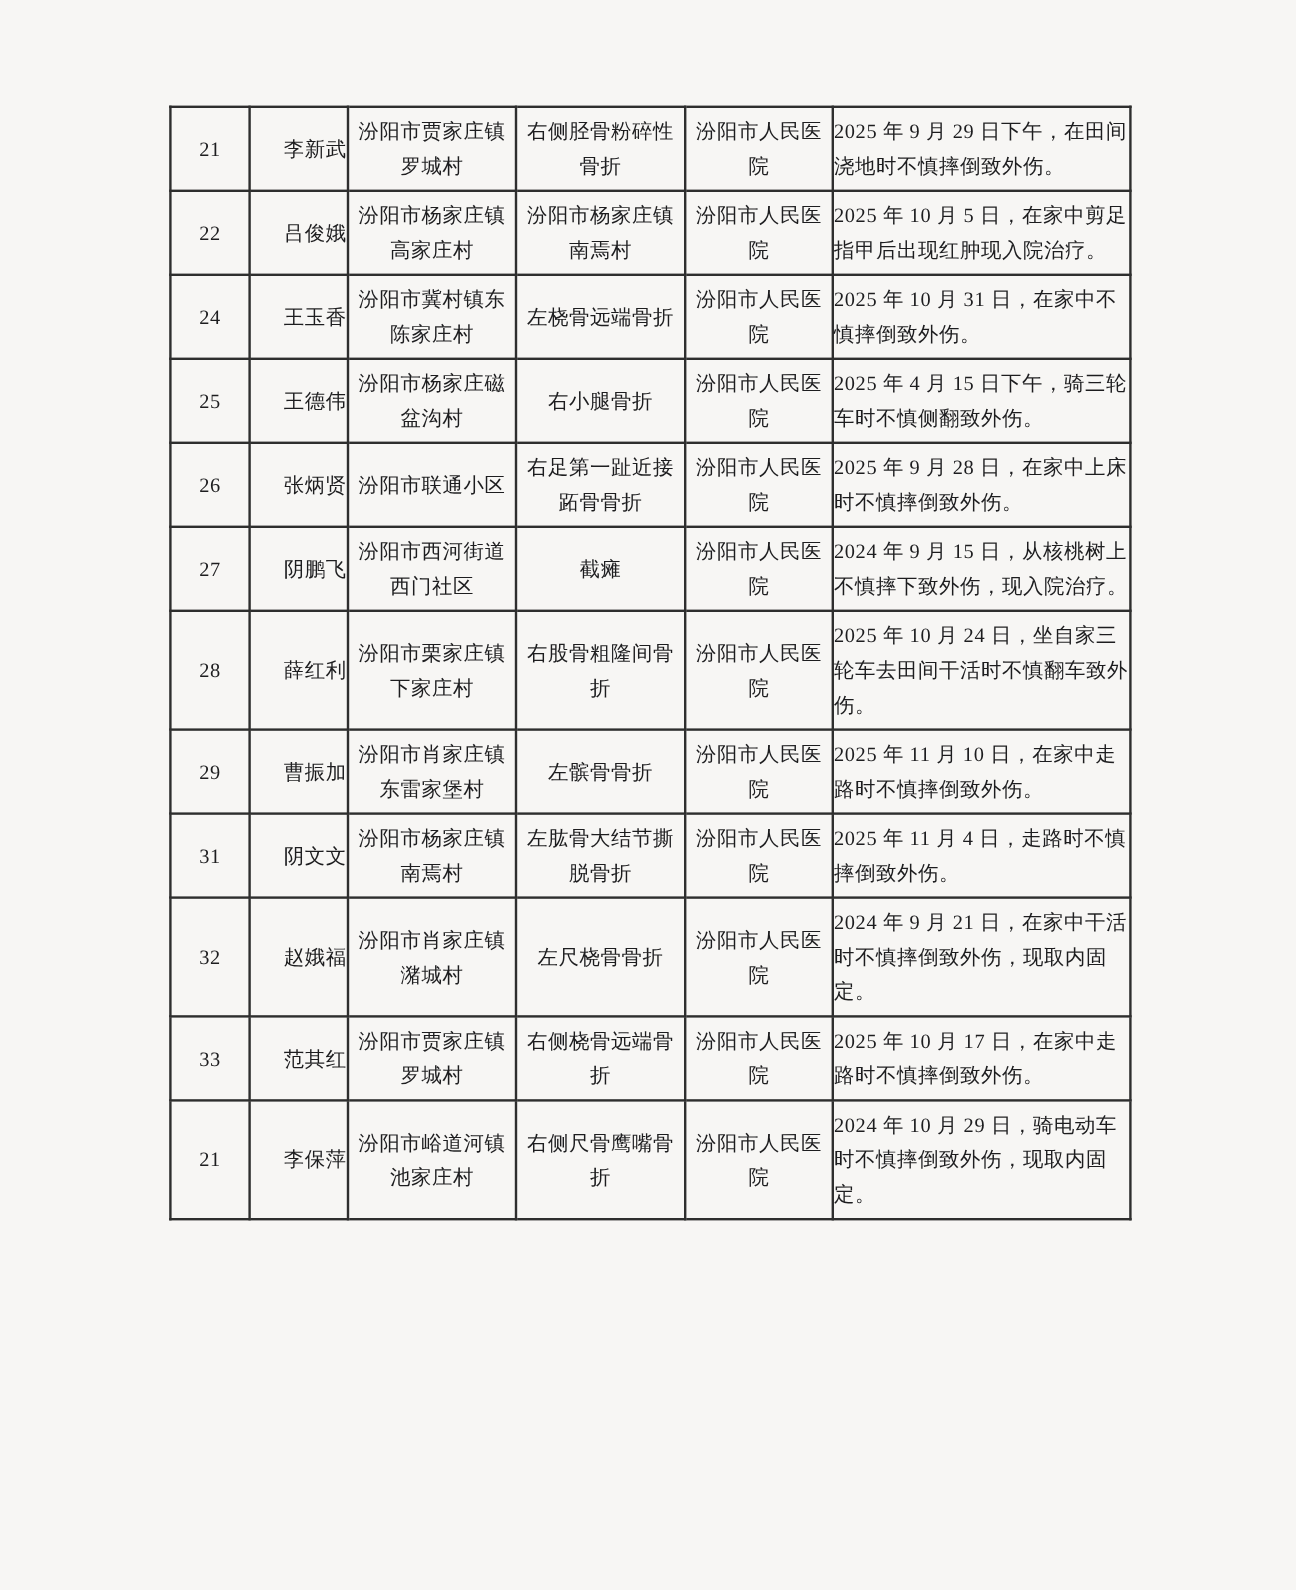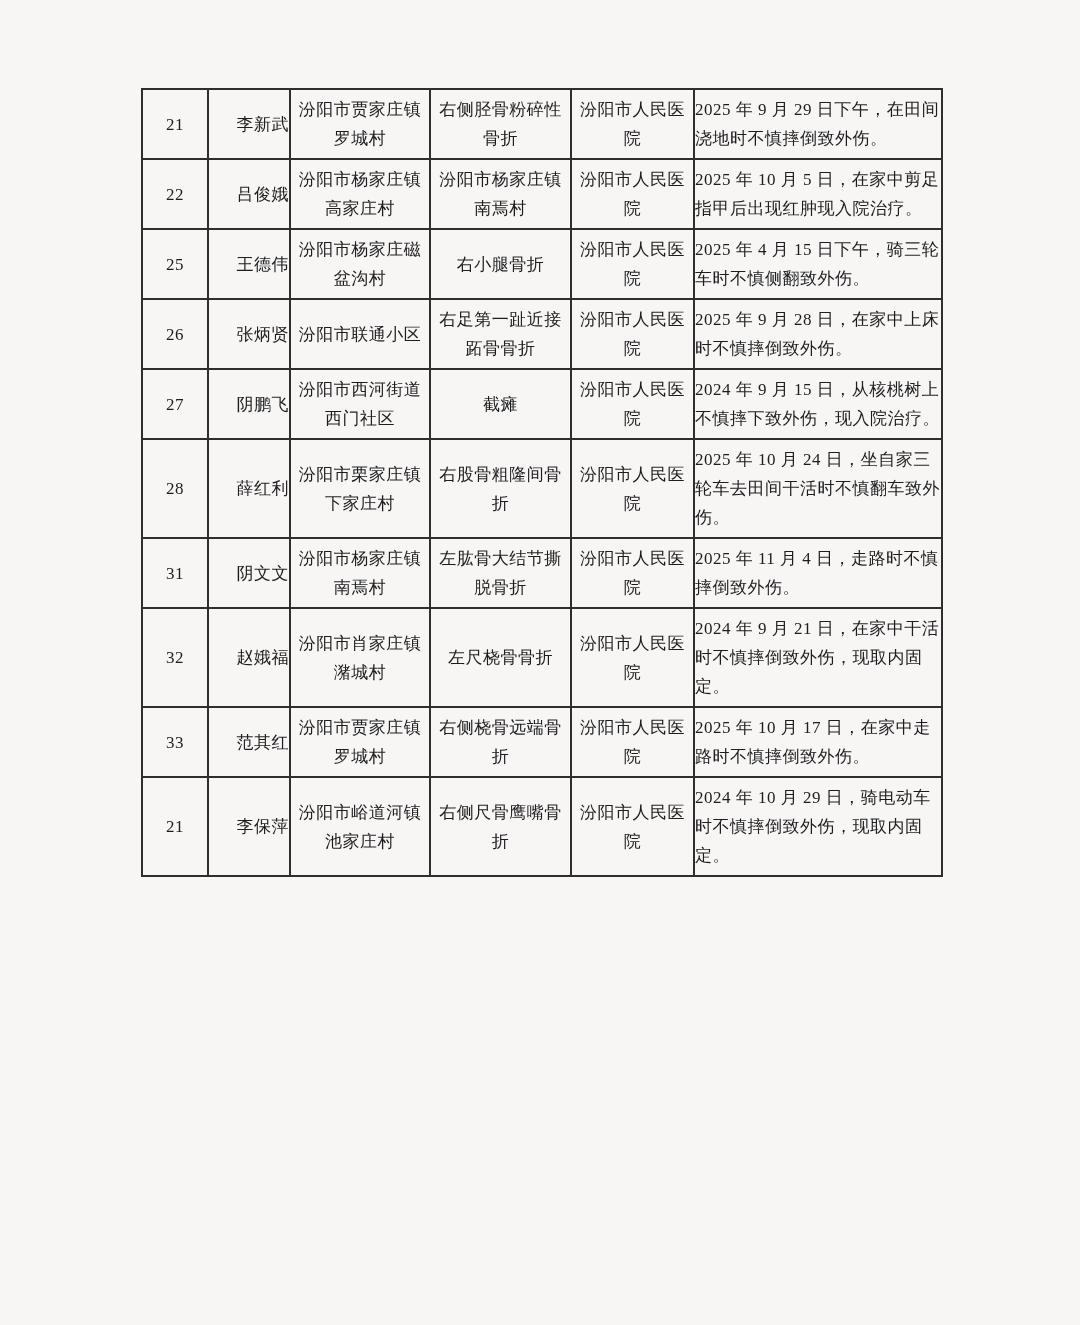--- a/index.html
+++ b/index.html
@@ -93,20 +93,28 @@
         </tr>
         <tr>
           <td class="col-no"><span class="cell-text">22</span></td>
           <td class="col-name"><span class="cell-text">吕俊娥</span></td>
           <td class="col-address"><span class="cell-text">汾阳市杨家庄镇高家庄村</span></td>
           <td class="col-diagnosis"><span class="cell-text">汾阳市杨家庄镇南焉村</span></td>
           <td class="col-hospital"><span class="cell-text">汾阳市人民医院</span></td>
           <td class="col-note"><span class="cell-text">2025 年 10 月 5 日，在家中剪足指甲后出现红肿现入院治疗。</span></td>
         </tr>
         <tr>
+          <td class="col-no"><span class="cell-text">24</span></td>
+          <td class="col-name"><span class="cell-text">王玉香</span></td>
+          <td class="col-address"><span class="cell-text">汾阳市冀村镇东陈家庄村</span></td>
+          <td class="col-diagnosis"><span class="cell-text">左桡骨远端骨折</span></td>
+          <td class="col-hospital"><span class="cell-text">汾阳市人民医院</span></td>
+          <td class="col-note"><span class="cell-text">2025 年 10 月 31 日，在家中不慎摔倒致外伤。</span></td>
+        </tr>
+        <tr>
           <td class="col-no"><span class="cell-text">25</span></td>
           <td class="col-name"><span class="cell-text">王德伟</span></td>
           <td class="col-address"><span class="cell-text">汾阳市杨家庄磁盆沟村</span></td>
           <td class="col-diagnosis"><span class="cell-text">右小腿骨折</span></td>
           <td class="col-hospital"><span class="cell-text">汾阳市人民医院</span></td>
           <td class="col-note"><span class="cell-text">2025 年 4 月 15 日下午，骑三轮车时不慎侧翻致外伤。</span></td>
         </tr>
         <tr>
           <td class="col-no"><span class="cell-text">26</span></td>
           <td class="col-name"><span class="cell-text">张炳贤</span></td>
@@ -123,20 +131,28 @@
           <td class="col-hospital"><span class="cell-text">汾阳市人民医院</span></td>
           <td class="col-note"><span class="cell-text">2024 年 9 月 15 日，从核桃树上不慎摔下致外伤，现入院治疗。</span></td>
         </tr>
         <tr>
           <td class="col-no"><span class="cell-text">28</span></td>
           <td class="col-name"><span class="cell-text">薛红利</span></td>
           <td class="col-address"><span class="cell-text">汾阳市栗家庄镇下家庄村</span></td>
           <td class="col-diagnosis"><span class="cell-text">右股骨粗隆间骨折</span></td>
           <td class="col-hospital"><span class="cell-text">汾阳市人民医院</span></td>
           <td class="col-note"><span class="cell-text">2025 年 10 月 24 日，坐自家三轮车去田间干活时不慎翻车致外伤。</span></td>
+        </tr>
+        <tr>
+          <td class="col-no"><span class="cell-text">29</span></td>
+          <td class="col-name"><span class="cell-text">曹振加</span></td>
+          <td class="col-address"><span class="cell-text">汾阳市肖家庄镇东雷家堡村</span></td>
+          <td class="col-diagnosis"><span class="cell-text">左髌骨骨折</span></td>
+          <td class="col-hospital"><span class="cell-text">汾阳市人民医院</span></td>
+          <td class="col-note"><span class="cell-text">2025 年 11 月 10 日，在家中走路时不慎摔倒致外伤。</span></td>
         </tr>
         <tr>
           <td class="col-no"><span class="cell-text">31</span></td>
           <td class="col-name"><span class="cell-text">阴文文</span></td>
           <td class="col-address"><span class="cell-text">汾阳市杨家庄镇南焉村</span></td>
           <td class="col-diagnosis"><span class="cell-text">左肱骨大结节撕脱骨折</span></td>
           <td class="col-hospital"><span class="cell-text">汾阳市人民医院</span></td>
           <td class="col-note"><span class="cell-text">2025 年 11 月 4 日，走路时不慎摔倒致外伤。</span></td>
         </tr>
         <tr>

